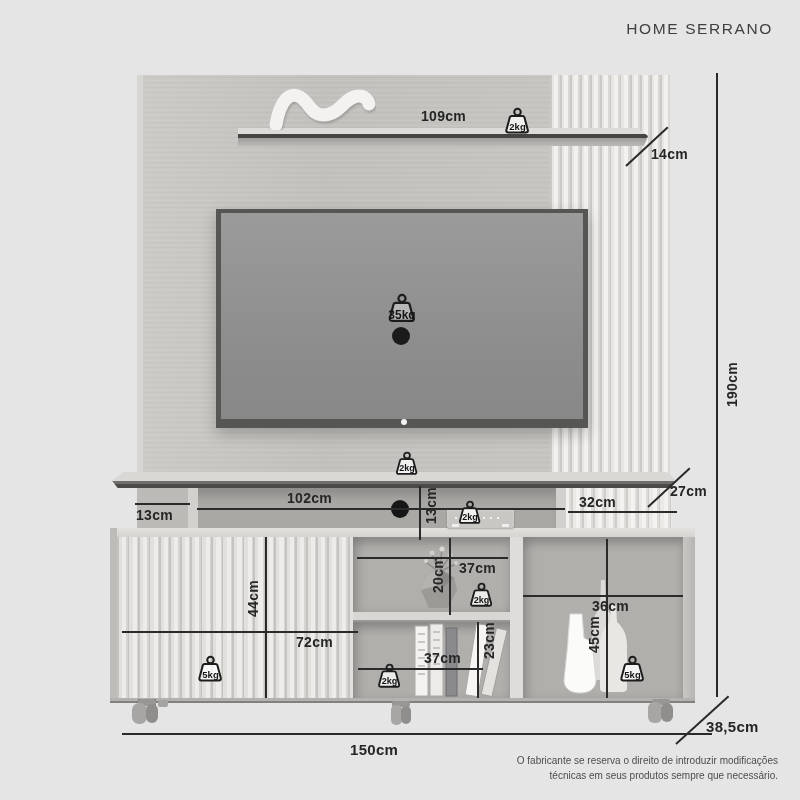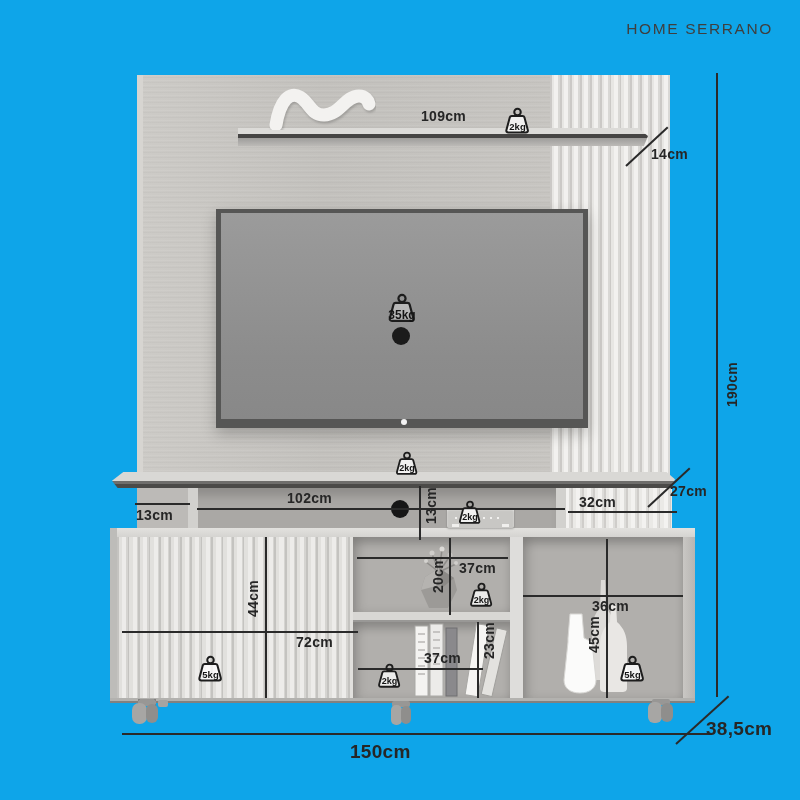--- a/index.html
+++ b/index.html
@@ -1,17 +1,17 @@
 <!DOCTYPE html>
 <html><head>
 <meta charset="utf-8">
 <style>
   html,body{margin:0;padding:0;background:#ffffff;}
   body{font-family:"Liberation Sans", sans-serif;}
-  #stage{position:relative;width:800px;height:800px;background:#0ea5e9;overflow:hidden;}
+  #stage{position:relative;width:800px;height:800px;background:#e5e5e5;overflow:hidden;}
   #stage *{box-sizing:border-box;}
 
   
   .panel-main{position:absolute;left:137px;top:75px;width:413px;height:455px;
     background:linear-gradient(90deg,#cdcbc7 0%,#c3c1bd 45%,#c7c5c1 100%);}
   .panel-main:after{content:"";position:absolute;inset:0;
     background:repeating-linear-gradient(180deg,rgba(255,255,255,.06) 0 1px,rgba(0,0,0,.025) 2px 3px,transparent 3px 5px);}
   .panel-edge{position:absolute;left:137px;top:75px;width:6px;height:455px;background:#d7d5d1;}
   .slat-col{position:absolute;left:550px;top:75px;width:120px;height:455px;
     background:repeating-linear-gradient(90deg,#cbc9c6 0 1.5px,#e7e6e3 1.5px 4px,#f2f1ef 4px 8px,#d9d8d5 8px 10px);}
@@ -55,21 +55,21 @@
   .caster svg{display:block;}
   .caster{position:absolute;}
 
   
   .dimh{position:absolute;height:2px;background:#2a2a2a;z-index:20;}
   .dimv{position:absolute;width:2px;background:#2a2a2a;z-index:20;}
   .dimd{position:absolute;height:2px;background:#2a2a2a;transform-origin:0 50%;z-index:20;}
   .dlabel{position:absolute;color:#262626;font-size:14px;font-weight:600;letter-spacing:.3px;z-index:21;white-space:nowrap;}
   .vlabel{position:absolute;color:#262626;font-size:14px;font-weight:600;letter-spacing:.3px;z-index:21;
     writing-mode:vertical-rl;transform:rotate(180deg);white-space:nowrap;}
-  .big{font-size:19px;}
+  .big{font-size:15px;}
   .title{position:absolute;left:480px;top:20px;width:293px;text-align:right;color:#3f3f3f;
     font-size:15.5px;font-weight:500;letter-spacing:1.6px;z-index:21;}
   .disclaimer{position:absolute;left:430px;top:754px;width:348px;text-align:right;color:#4d4d4d;
     font-size:10px;line-height:1.45;z-index:21;}
 
   .wicon{position:absolute;z-index:22;}
   .wicon svg{display:block;width:100%;height:auto;}
   .wlabel{position:absolute;left:0;top:46%;width:100%;text-align:center;color:#141414;font-weight:700;}
 
   .deco{position:absolute;z-index:6;}
@@ -286,14 +286,18 @@
     <span class="wlabel" style="font-size:9px">2kg</span>
   </div>
   <div class="wicon" style="left:617px;top:655px;width:31px">
     <svg viewBox="0 0 40 38">
         <circle cx="20" cy="6.5" r="4.2" fill="none" stroke="#1d1d1d" stroke-width="2.6"></circle>
         <path d="M13.5 11.5 h13 c1.2 0 2.1 .7 2.4 1.8 l4.4 16.4 c.5 1.9 -.6 3.1 -2.5 3.1 h-22.6 c-1.9 0 -3 -1.2 -2.5 -3.1 l4.4 -16.4 c.3 -1.1 1.2 -1.8 2.4 -1.8 z" fill="rgba(255,255,255,.85)" stroke="#1d1d1d" stroke-width="2.6" stroke-linejoin="round"></path>
       </svg>
     <span class="wlabel" style="font-size:9.5px">5kg</span>
   </div>
 
+  <div class="disclaimer">
+    <span>O fabricante se reserva o direito de introduzir modificações</span><br>
+    <span>técnicas em seus produtos sempre que necessário.</span>
+  </div>
 
 </div>
 
 </body></html>

